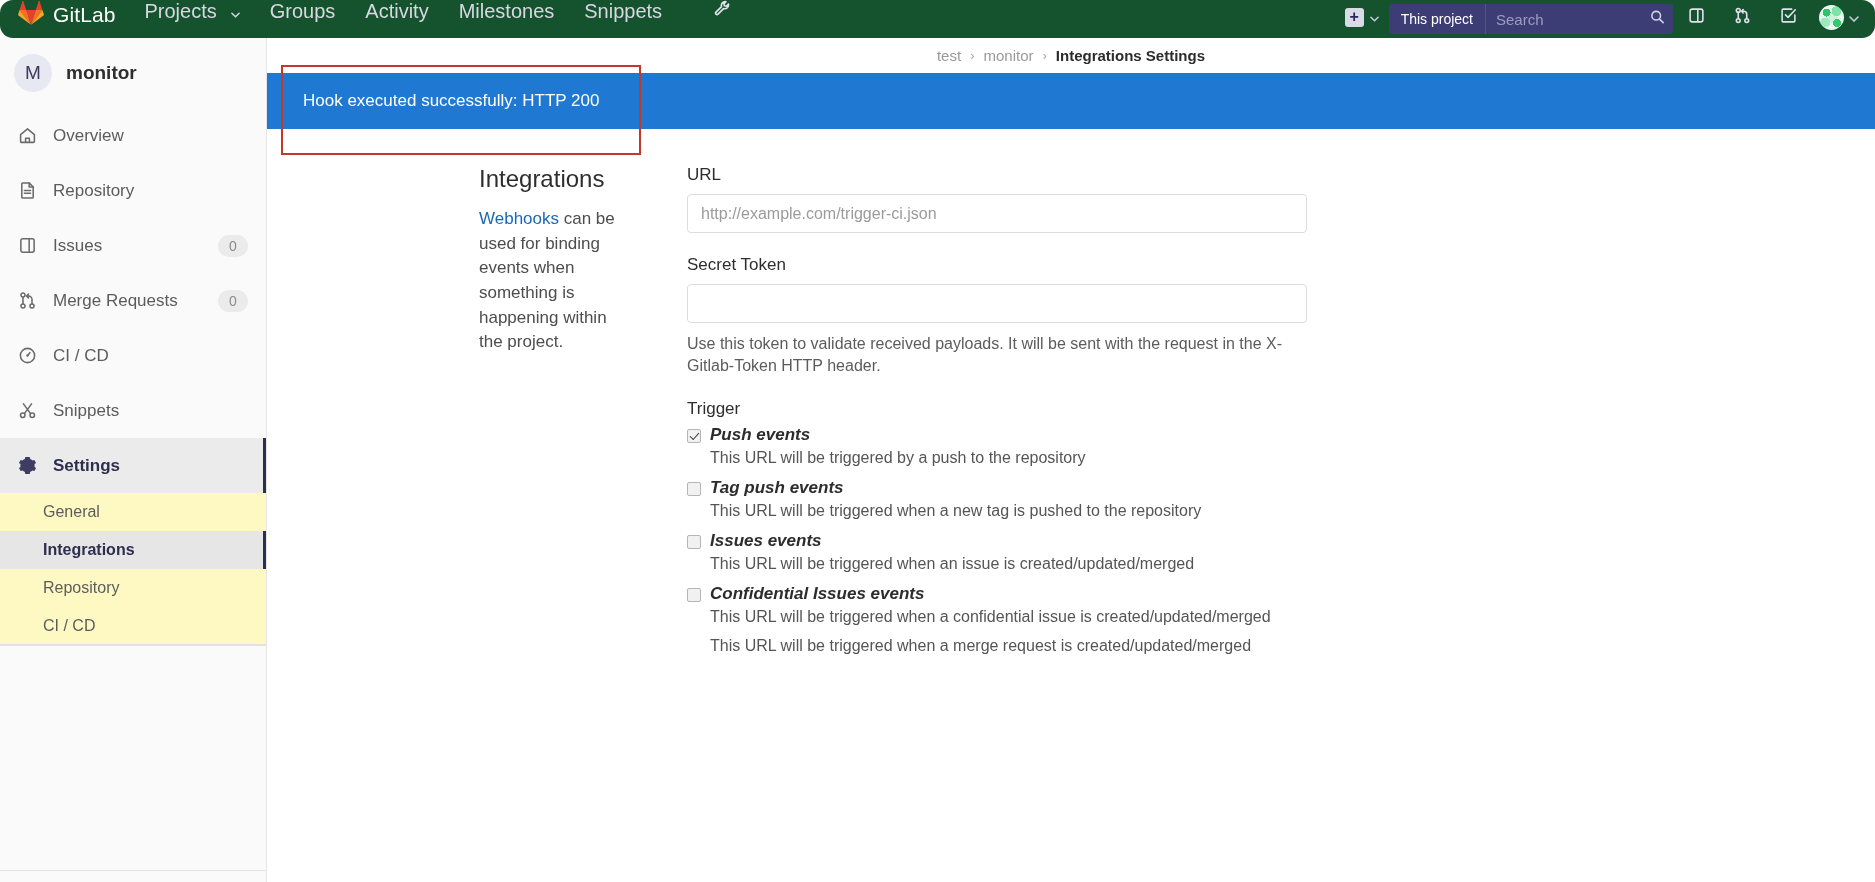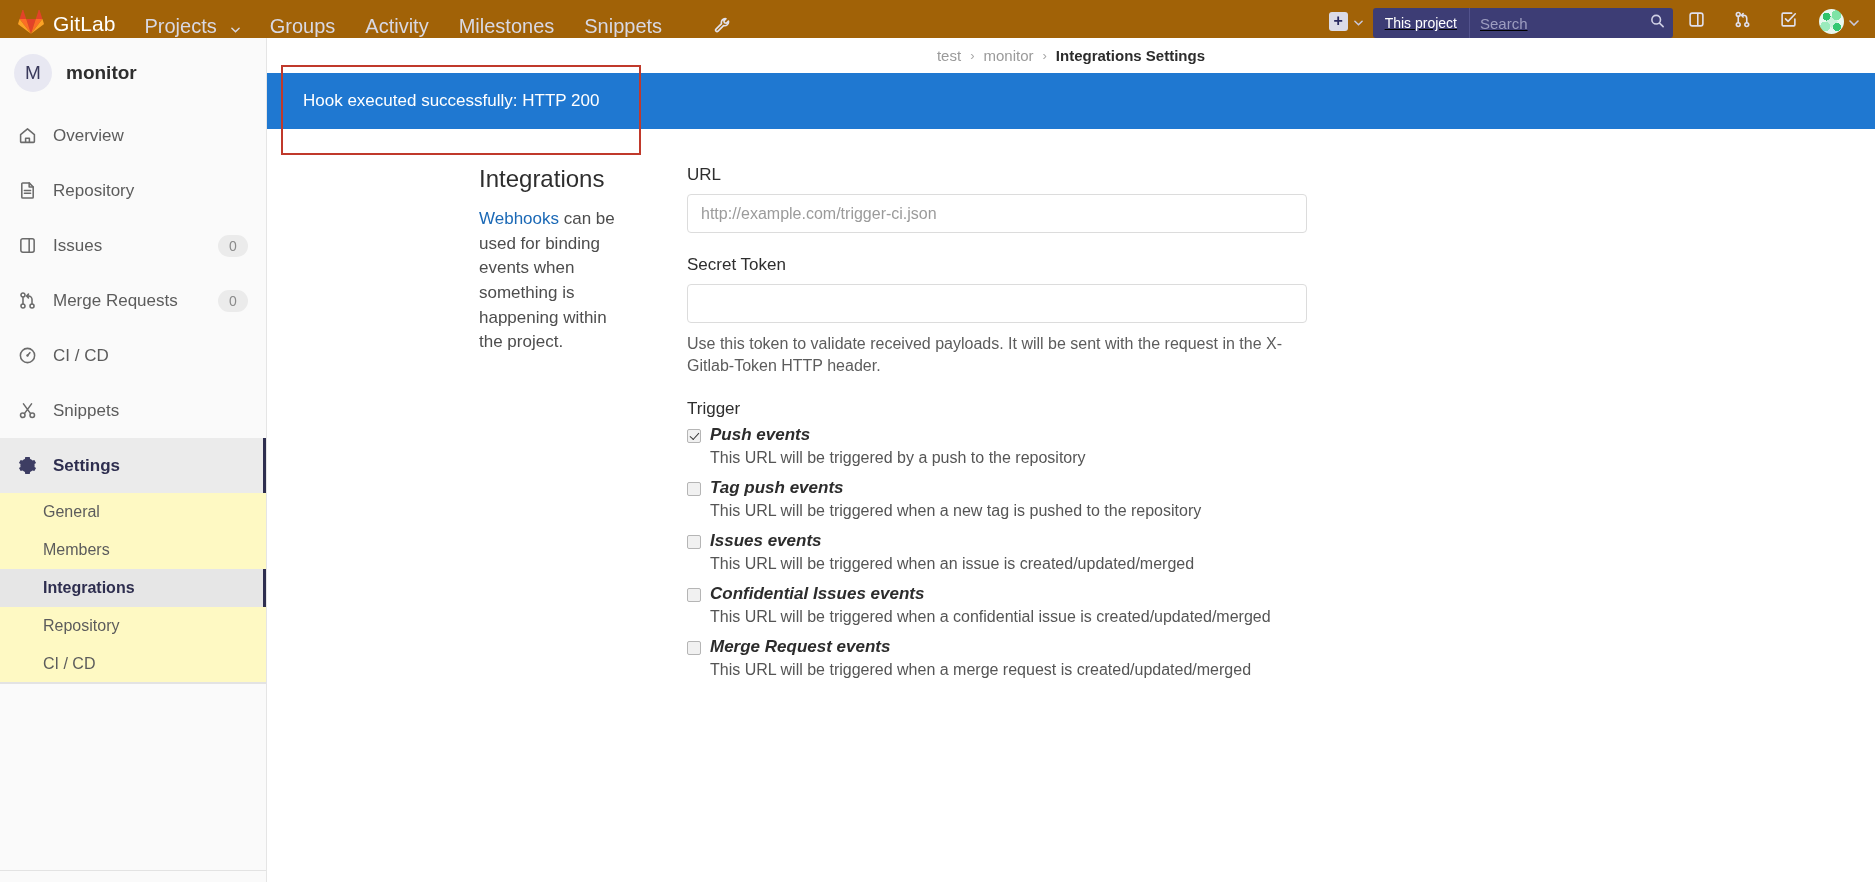--- a/index.html
+++ b/index.html
@@ -7,25 +7,26 @@
     width: 1875px; height: 882px;
     overflow: hidden;
     background: #fff;
     font-family: "Liberation Sans", sans-serif;
     -webkit-font-smoothing: antialiased;
   }
 
   
   .navbar {
     height: 38px;
-    background: #a16207;
+    background: #14532d;
     display: flex;
-    align-items: flex-end;
+    align-items: flex-start;
     position: relative;
     z-index: 30;
+    border-radius: 13px;
   }
   .nav-brand {
     display: flex; align-items: center;
     padding: 0 14px 0 18px;
     gap: 9px;
   }
   .nav-brand-text {
     color: #fff; font-size: 21px; font-weight: 400;
     letter-spacing: .1px;
   }
@@ -52,35 +53,35 @@
   .nav-plus {
     display: flex; align-items: center; gap: 6px;
     padding: 0 10px; cursor: pointer;
   }
   .plus-box {
     width: 19px; height: 19px; border-radius: 3px;
     background: #dbdbe8; color: #292961;
     display: flex; align-items: center; justify-content: center;
     font-size: 16px; font-weight: 700; line-height: 1;
   }
-  .search-wrap { display: flex; align-items: center; text-decoration: underline; }
+  .search-wrap { display: flex; align-items: center; }
   .search-scope {
     background: #3d3d75; color: #fff;
     font-size: 14px;
     display: flex; align-items: center;
     padding: 0 12px;
     height: 30px;
     margin-top: 4px;
     cursor: pointer;
     border-radius: 3px 0 0 3px;
   }
   .search-field {
     background: #3d3d75;
     height: 30px; margin-top: 4px;
-    width: 204px;
+    width: 188px;
     border-left: 1px solid #52528c;
     display: flex; align-items: center;
     padding: 0 10px;
     position: relative;
     border-radius: 0 3px 3px 0;
     cursor: text;
   }
   .search-field input {
     background: transparent; border: none; outline: none;
     color: #fff; font-size: 15px; width: 100%;
@@ -488,21 +489,20 @@
         <svg width="19" height="19" viewBox="0 0 16 16" fill="#3d3d63">
           <path d="M8 5.2a2.8 2.8 0 1 0 0 5.6 2.8 2.8 0 0 0 0-5.6zm0 4.2a1.4 1.4 0 1 1 0-2.8 1.4 1.4 0 0 1 0 2.8z"></path>
           <path d="M14 8c0-.4 0-.8-.1-1.2l1.3-1-1.4-2.5-1.6.5a5.8 5.8 0 0 0-2-1.2L9.9.9H6.1l-.3 1.7a5.8 5.8 0 0 0-2 1.2l-1.6-.5L.8 5.8l1.3 1a6.3 6.3 0 0 0 0 2.4l-1.3 1 1.4 2.5 1.6-.5c.6.5 1.3.9 2 1.2l.3 1.7h3.8l.3-1.7c.7-.3 1.4-.7 2-1.2l1.6.5 1.4-2.5-1.3-1c.1-.4.1-.8.1-1.2z"></path>
         </svg>
       </span>
       <span class="ni-label">Settings</span>
     </div>
 
     <div class="subnav">
       <div class="subitem">General</div>
-      <div class="subitem">Members</div>
       <div class="subitem active">Integrations</div>
       <div class="subitem">Repository</div>
       <div class="subitem sub-divider">CI / CD</div>
     </div>
 
     <div class="sidebar-tail"></div>
     <div class="sidebar-foot"></div>
   </aside>
 
   <main class="content">
@@ -574,23 +574,19 @@
 
         <div class="trig-row">
           <div class="trig-head">
             <span class="cbox"></span>
             <span class="trig-name">Confidential Issues events</span>
           </div>
           <div class="trig-desc">This URL will be triggered when a confidential issue is created/updated/merged</div>
         </div>
 
         <div class="trig-row">
-          <div class="trig-head">
-            <span class="cbox"></span>
-            <span class="trig-name">Merge Request events</span>
-          </div>
           <div class="trig-desc">This URL will be triggered when a merge request is created/updated/merged</div>
         </div>
 
       </div>
     </div>
   </main>
 </div>
 
 </body></html>

